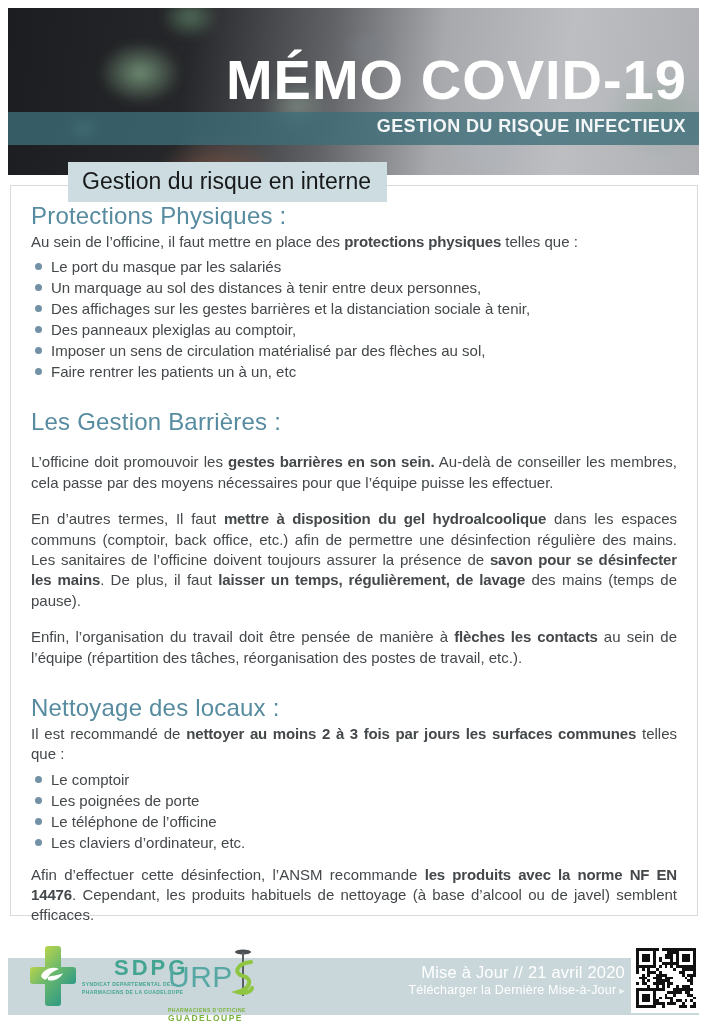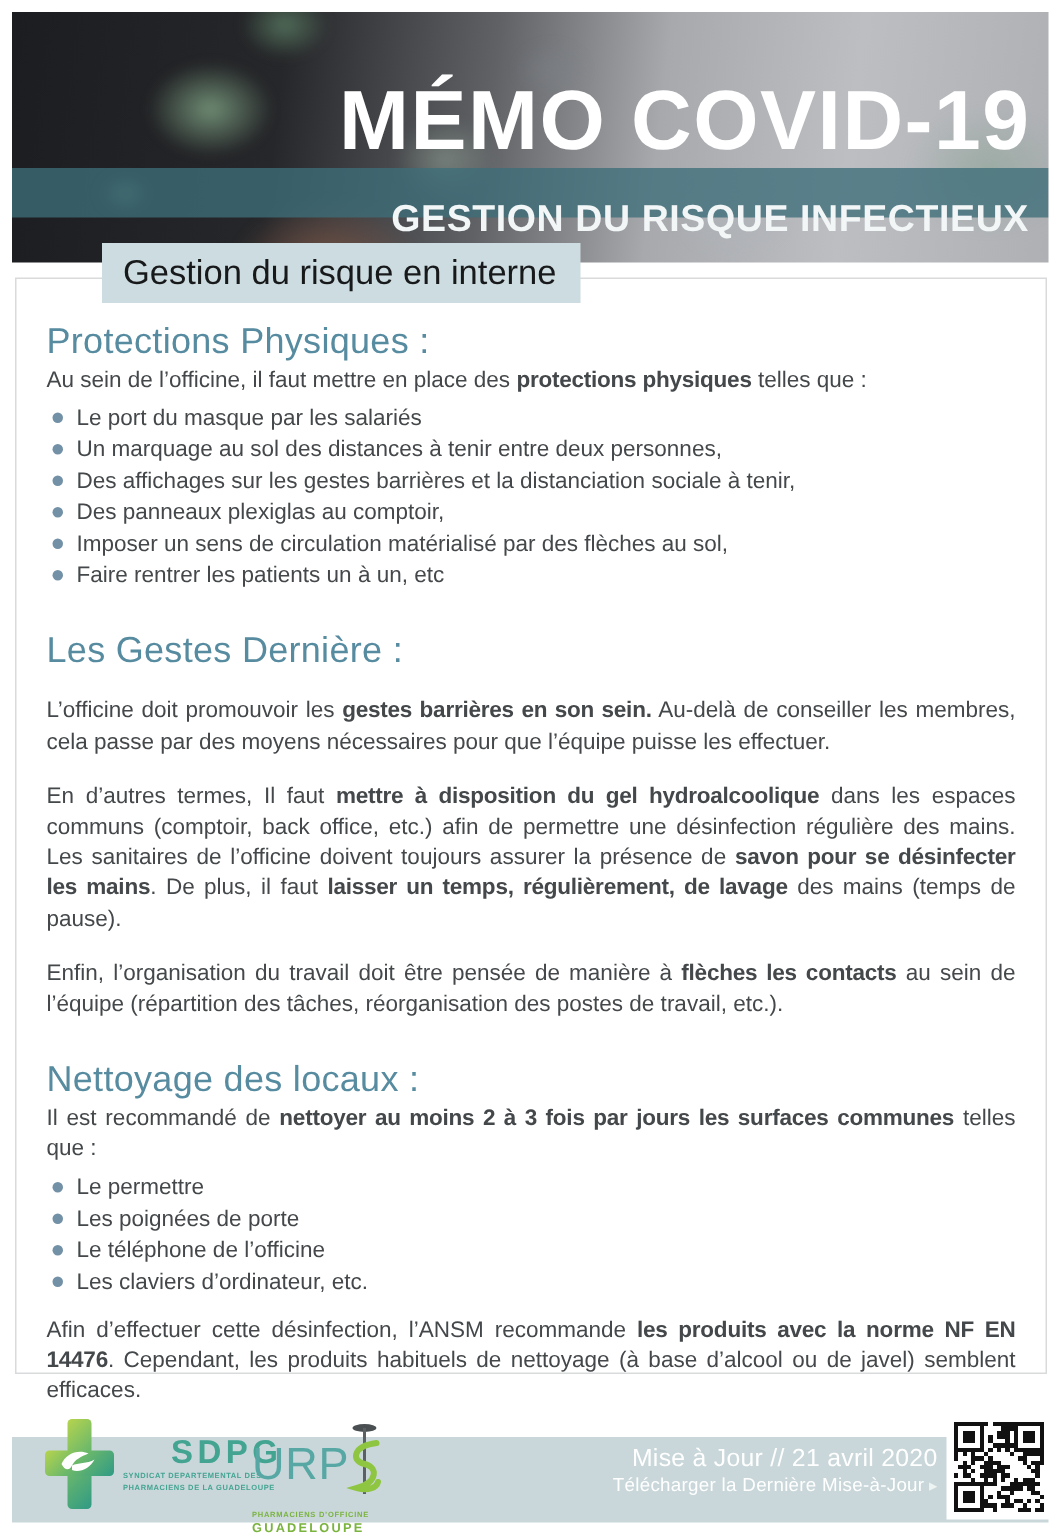--- a/index.html
+++ b/index.html
@@ -28,22 +28,22 @@
   .hero-band {
     position:absolute; left:0; right:0; top:104px; height:33px;
     background:var(--band, rgba(62,110,122,0.78));
   }
   .hero-title {
     position:absolute; right:12px; top:44px; z-index:2;
     font-size:56px; font-weight:700; color:#ffffff; letter-spacing:1px; line-height:1;
     white-space:nowrap;
   }
   .hero-subtitle {
-    position:absolute; right:13px; top:124px; z-index:2;
-    font-size:25px; font-weight:700; color:#f2f6f7; letter-spacing:0.4px; white-space:nowrap;
+    position:absolute; right:13px; top:108px; z-index:2;
+    font-size:18px; font-weight:700; color:#f2f6f7; letter-spacing:0.4px; white-space:nowrap;
   }
   
   .section-label {
     position:absolute; left:28px; top:162px; z-index:2;
     background:var(--label-bg,#cddce0); color:#17191a;
     font-size:23px; padding:6px 16px 7px 14px; white-space:nowrap;margin-left:40px;
   }
   .content-box {
     position:absolute; left:10px; top:185px; width:688px; height:731px;
     border:1px solid #d9dadb; background:#fff;
@@ -53,21 +53,21 @@
     color:var(--heading,#578ba0); font-weight:400; font-size:24px; letter-spacing:0.2px;
   }
   .para { font-size:15px; line-height:1.36; text-align:justify; }
   .para b { font-weight:700; letter-spacing:-0.15px; }
   ul.blist { list-style:none; margin:4px 0 0 2px; }
   ul.blist li { display:flex; align-items:flex-start; font-size:15px; line-height:1.4; }
   ul.blist .dot {
     flex:0 0 auto; width:7px; height:7px; border-radius:50%;
     background:var(--bullet,#7291a6); margin:7px 9px 0 2px;
   }
-  .mt4 { margin-top:12px; } .mt16 { margin-top:16px; } .mt26 { margin-top:26px; } .mt2 { margin-top:2px; }
+  .mt4 { margin-top:0; } .mt16 { margin-top:16px; } .mt26 { margin-top:26px; } .mt2 { margin-top:2px; }
   .mt12 { margin-top:12px; }
   
   .footer-band {
     position:absolute; left:8px; top:958px; width:691px; height:57px;
     background:var(--footer-band,#c9d7da);
   }
   .footer-right { position:absolute; right:84px; top:963px; text-align:right; color:#ffffff; }
   .update-line { font-size:16.5px; letter-spacing:0.2px; }
   .download-line { font-size:12.5px; margin-top:1px; letter-spacing:0.2px; cursor:pointer; }
   .download-line .arw { font-size:11px; color:#eef4f2; margin-left:3px; }
@@ -134,31 +134,31 @@
       <li>
         <span class="dot"></span>
         <span>Imposer un sens de circulation matérialisé par des flèches au sol,</span>
       </li>
       <li>
         <span class="dot"></span>
         <span>Faire rentrer les patients un à un, etc</span>
       </li>
     </ul>
 
-  <h2 class="sec mt26">Les Gestes Dernière :</h2>
+  <h2 class="sec mt26">Les Gestion Barrières :</h2>
   <p class="para mt16"><span>L’officine doit promouvoir les </span><b>gestes barrières en son sein.</b><span> Au-delà de conseiller les membres, cela passe par des moyens nécessaires pour que l’équipe puisse les effectuer.</span></p>
   <p class="para mt16"><span>En d’autres termes, Il faut </span><b>mettre à disposition du gel hydroalcoolique</b><span> dans les espaces communs (comptoir, back office, etc.) afin de permettre une désinfection régulière des mains. Les sanitaires de l’officine doivent toujours assurer la présence de </span><b>savon pour se désinfecter les mains</b><span>. De plus, il faut </span><b>laisser un temps, régulièrement, de lavage</b><span> des mains (temps de pause).</span></p>
   <p class="para mt16"><span>Enfin, l’organisation du travail doit être pensée de manière à </span><b>flèches les contacts</b><span> au sein de l’équipe (répartition des tâches, réorganisation des postes de travail, etc.).</span></p>
 
   <h2 class="sec mt26">Nettoyage des locaux :</h2>
   <p class="para mt2"><span>Il est recommandé de </span><b>nettoyer au moins 2 à 3 fois par jours les surfaces communes</b><span> telles que :</span></p>
   <ul class="blist">
       <li>
         <span class="dot"></span>
-        <span>Le permettre</span>
+        <span>Le comptoir</span>
       </li>
       <li>
         <span class="dot"></span>
         <span>Les poignées de porte</span>
       </li>
       <li>
         <span class="dot"></span>
         <span>Le téléphone de l’officine</span>
       </li>
       <li>

